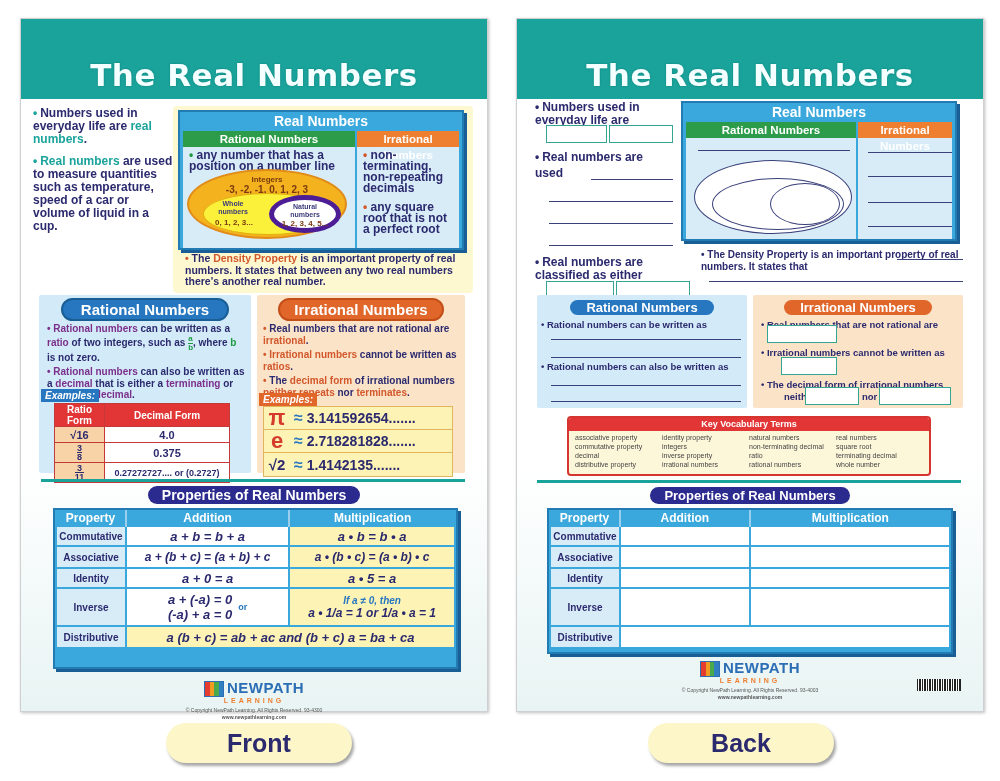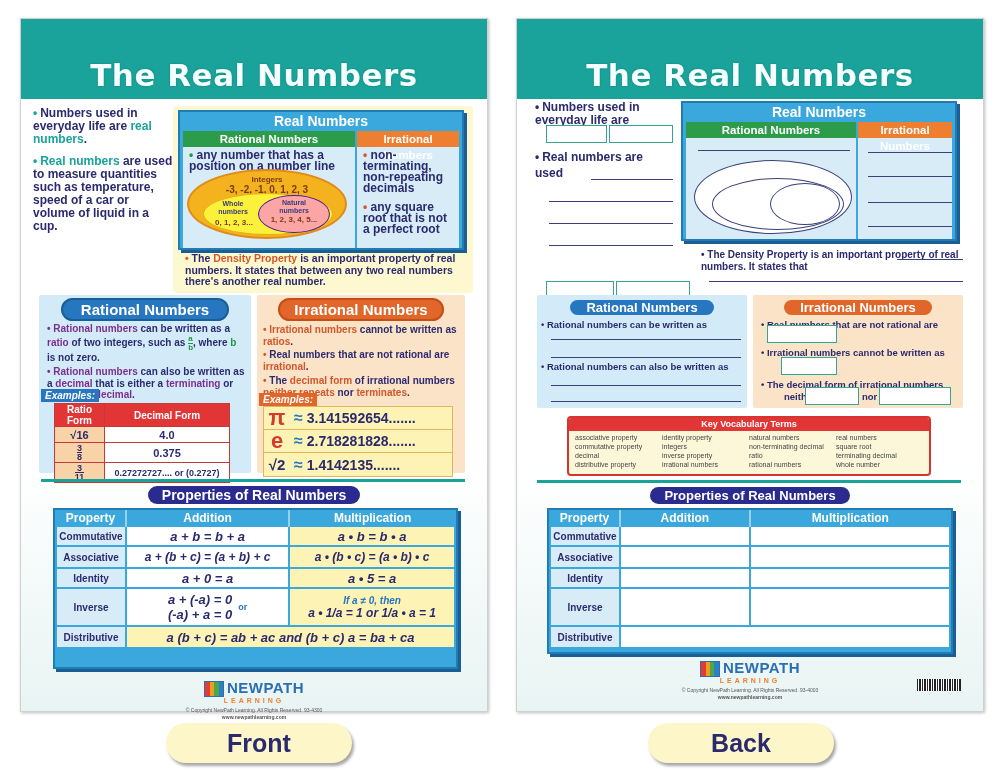--- a/index.html
+++ b/index.html
@@ -86,21 +86,21 @@
             <div class="rn-h g">Rational Numbers</div>
             <div class="small" style="padding:3px 6px"><span class="green">• </span><span>any number that has a position on a number line</span></div>
             <div class="oval" style="left:4px;top:38px;width:160px;height:70px;background:#f3b21e;border:2px solid #e08b1a">
               <div style="text-align:center;margin-top:4px;font-size:8px;font-weight:bold;color:#7a3a10">Integers</div>
               <div style="text-align:center;font-size:10px;font-weight:bold;color:#7a3a10">-3, -2, -1, 0, 1, 2, 3</div>
             </div>
             <div class="oval" style="left:20px;top:62px;width:130px;height:42px;background:#fbf13a;border:1px solid #e0b010">
               <div style="position:absolute;left:6px;top:6px;width:46px;text-align:center;font-size:7px;font-weight:bold;line-height:8px;color:#3a3a7a">Whole numbers</div>
               <div style="position:absolute;left:3px;top:24px;width:54px;text-align:center;font-size:8px;font-weight:bold;color:#7a3a10">0, 1, 2, 3...</div>
             </div>
-            <div class="oval" style="left:75px;top:64px;width:72px;height:38px;background:#fca5a5;border:1px solid #4c1d95">
+            <div class="oval" style="left:86px;top:64px;width:72px;height:38px;background:#ffffff;border:5px solid #4c1d95">
               <div style="text-align:center;margin-top:3px;font-size:7px;font-weight:bold;line-height:8px;color:#3a3a7a;padding:0 10px">Natural numbers</div>
               <div style="text-align:center;font-size:8px;font-weight:bold;color:#7a3a10">1, 2, 3, 4, 5...</div>
             </div>
           </div>
           <div class="rn-col2">
             <div class="rn-h o">Irrational Numbers</div>
             <div class="small" style="padding:3px 5px 0 6px"><span class="orange">• </span><span>non-terminating, non-repeating decimals</span></div>
             <div class="small" style="padding:8px 5px 0 6px"><span class="orange">• </span><span>any square root that is not a perfect root</span></div>
           </div>
         </div>
@@ -134,22 +134,22 @@
         <tr style="height:20px">
               <td style="background:#f9d3a8"><span class="frac" style="font-size:9px"><span class="num">3</span><span>11</span></span></td>
               <td style="font-size:9px">0.27272727.... or (0.2727)</td>
             </tr>
       </tbody>
         </table>
     </div>
 
     <div class="panel" style="left:236px;top:196px;width:208px;height:178px;background:#fbe3c8">
       <div style="text-align:center;margin-top:3px"><span class="pill" style="background:#e0662a;font-size:15px;padding:1px 14px;border:2px solid #c44e18">Irrational Numbers</span></div>
+      <div style="font-size:10px;font-weight:bold;line-height:11.5px;padding:2px 4px 0 6px"><span class="orange">• </span><span>Real numbers that are not rational are </span><span class="orange">irrational</span><span>.</span></div>
       <div style="font-size:10px;font-weight:bold;line-height:11.5px;padding:3px 4px 0 6px"><span class="orange">• </span><span class="orange">Irrational numbers</span><span> cannot be written as </span><span class="orange">ratios</span><span>.</span></div>
-      <div style="font-size:10px;font-weight:bold;line-height:11.5px;padding:2px 4px 0 6px"><span class="orange">• </span><span>Real numbers that are not rational are </span><span class="orange">irrational</span><span>.</span></div>
       <div style="font-size:10px;font-weight:bold;line-height:11.5px;padding:3px 4px 0 6px"><span class="orange">• </span><span>The </span><span class="orange">decimal form</span><span> of irrational numbers </span><span class="orange">neither repeats</span><span> nor </span><span class="orange">terminates</span><span>.</span></div>
       <div class="ex-tag" style="left:2px;top:98px;background:#e0662a">Examples:</div>
       <div style="position:absolute;left:6px;top:111px;width:190px;background:#fdf3b5;border:1px solid #e0b55e">
         <div class="irr-row">
             <span style="color:#d63a2a;font-size:22px;width:26px;text-align:center">π</span>
             <span style="color:#2676c0;font-size:16px;margin:0 4px">≈</span>
             <span style="font-size:14px">3.141592654.......</span>
           </div>
         <div class="irr-row">
             <span style="color:#d63a2a;font-size:22px;width:26px;text-align:center">e</span>
@@ -229,20 +229,21 @@
   </div>
   <div class="body-area">
     <div class="bul" style="left:18px;top:2px;width:125px"><span class="dot" style="color:#2b2a6e">•</span><span>Numbers used in everyday life are</span></div>
     <div class="blank" style="left:29px;top:26px;width:61px;height:18px"></div>
     <div class="blank" style="left:92px;top:26px;width:64px;height:18px"></div>
     <div class="bul" style="left:18px;top:50px;width:125px;line-height:16px"><span class="dot" style="color:#2b2a6e">•</span><span>Real numbers are used</span></div>
     <div class="line" style="left:74px;top:80px;width:82px"></div>
     <div class="line" style="left:32px;top:102px;width:124px"></div>
     <div class="line" style="left:32px;top:124px;width:124px"></div>
     <div class="line" style="left:32px;top:146px;width:124px"></div>
+    <div class="bul" style="left:18px;top:157px;width:125px"><span class="dot" style="color:#2b2a6e">•</span><span>Real numbers are classified as either</span></div>
     <div class="blank" style="left:29px;top:182px;width:68px;height:18px"></div>
     <div class="blank" style="left:99px;top:182px;width:74px;height:18px"></div>
 
     <div class="rn-box" style="left:164px;top:2px;width:276px;height:140px">
       <div class="rn-title">Real Numbers</div>
       <div class="rn-cols">
         <div class="rn-col1" style="width:170px">
           <div class="rn-h g">Rational Numbers</div>
           <div class="line" style="left:12px;top:28px;width:152px"></div>
           <div class="oval" style="left:8px;top:38px;width:158px;height:74px;border:1.5px solid #39407a;background:#fff"></div>

